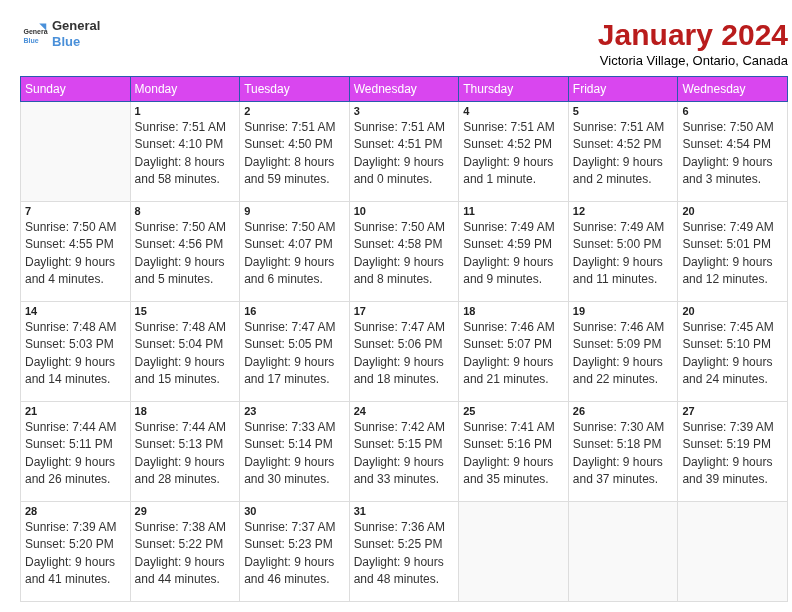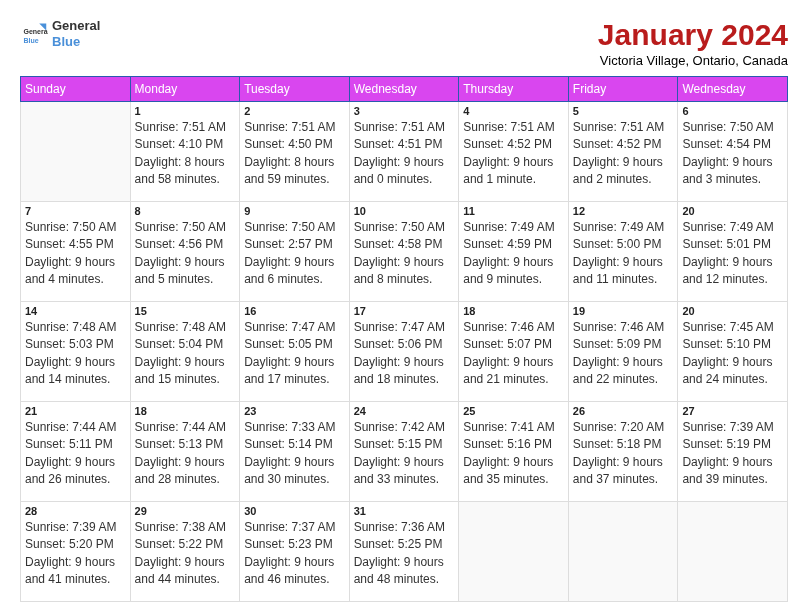--- a/index.html
+++ b/index.html
@@ -166,21 +166,21 @@
           <td>
             <div class="day-number">7</div>
             <div class="day-info"><span>Sunrise: 7:50 AM</span><br><span>Sunset: 4:55 PM</span><br><span>Daylight: 9 hours</span><br><span>and 4 minutes.</span></div>
           </td>
           <td>
             <div class="day-number">8</div>
             <div class="day-info"><span>Sunrise: 7:50 AM</span><br><span>Sunset: 4:56 PM</span><br><span>Daylight: 9 hours</span><br><span>and 5 minutes.</span></div>
           </td>
           <td>
             <div class="day-number">9</div>
-            <div class="day-info"><span>Sunrise: 7:50 AM</span><br><span>Sunset: 2:57 PM</span><br><span>Daylight: 9 hours</span><br><span>and 6 minutes.</span></div>
+            <div class="day-info"><span>Sunrise: 7:50 AM</span><br><span>Sunset: 4:07 PM</span><br><span>Daylight: 9 hours</span><br><span>and 6 minutes.</span></div>
           </td>
           <td>
             <div class="day-number">10</div>
             <div class="day-info"><span>Sunrise: 7:50 AM</span><br><span>Sunset: 4:58 PM</span><br><span>Daylight: 9 hours</span><br><span>and 8 minutes.</span></div>
           </td>
           <td>
             <div class="day-number">11</div>
             <div class="day-info"><span>Sunrise: 7:49 AM</span><br><span>Sunset: 4:59 PM</span><br><span>Daylight: 9 hours</span><br><span>and 9 minutes.</span></div>
           </td>
           <td>
@@ -238,21 +238,21 @@
           <td>
             <div class="day-number">24</div>
             <div class="day-info"><span>Sunrise: 7:42 AM</span><br><span>Sunset: 5:15 PM</span><br><span>Daylight: 9 hours</span><br><span>and 33 minutes.</span></div>
           </td>
           <td>
             <div class="day-number">25</div>
             <div class="day-info"><span>Sunrise: 7:41 AM</span><br><span>Sunset: 5:16 PM</span><br><span>Daylight: 9 hours</span><br><span>and 35 minutes.</span></div>
           </td>
           <td>
             <div class="day-number">26</div>
-            <div class="day-info"><span>Sunrise: 7:20 AM</span><br><span>Sunset: 5:18 PM</span><br><span>Daylight: 9 hours</span><br><span>and 37 minutes.</span></div>
+            <div class="day-info"><span>Sunrise: 7:30 AM</span><br><span>Sunset: 5:18 PM</span><br><span>Daylight: 9 hours</span><br><span>and 37 minutes.</span></div>
           </td>
           <td>
             <div class="day-number">27</div>
             <div class="day-info"><span>Sunrise: 7:39 AM</span><br><span>Sunset: 5:19 PM</span><br><span>Daylight: 9 hours</span><br><span>and 39 minutes.</span></div>
           </td>
         </tr>
         <tr class="week-row">
           <td>
             <div class="day-number">28</div>
             <div class="day-info"><span>Sunrise: 7:39 AM</span><br><span>Sunset: 5:20 PM</span><br><span>Daylight: 9 hours</span><br><span>and 41 minutes.</span></div>

